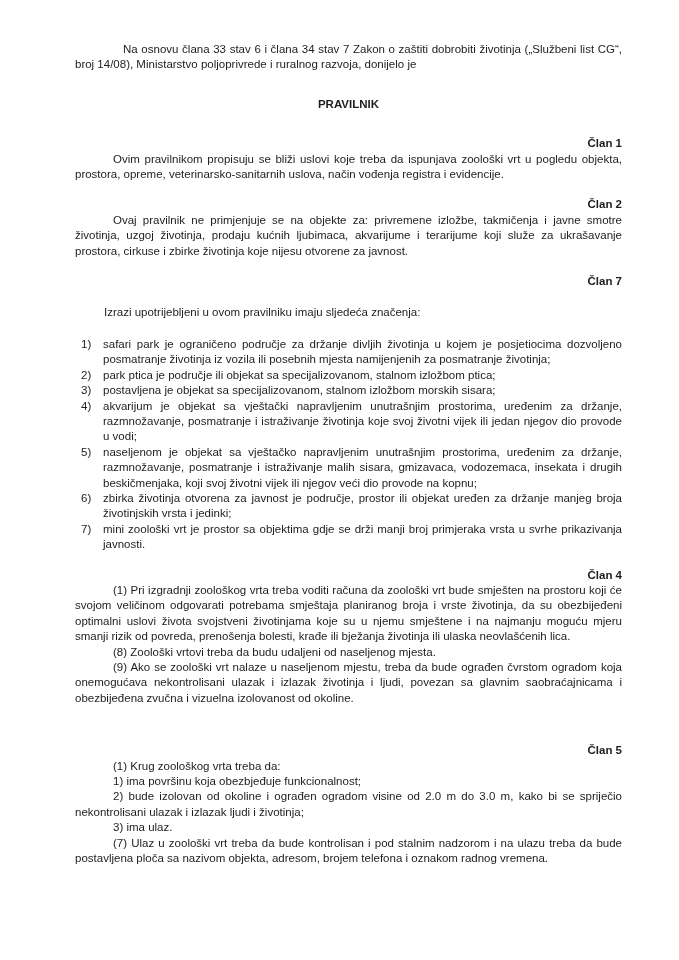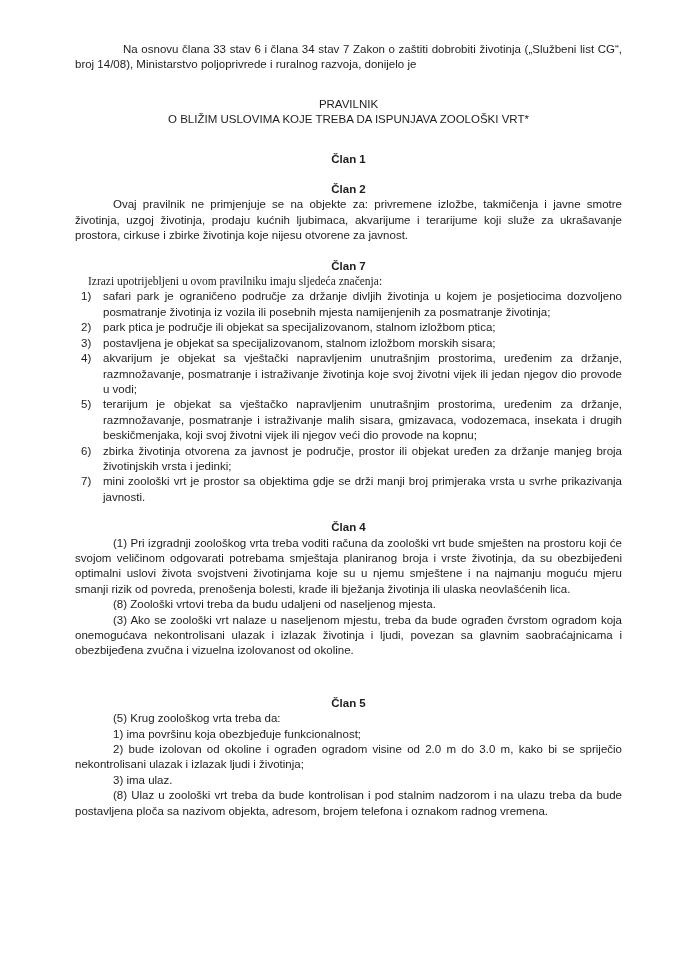--- a/index.html
+++ b/index.html
@@ -26,36 +26,35 @@
   .para {
     margin: 0;
     text-indent: 38px;
   }
   .intro {
     text-indent: 48px;
   }
   .title {
     margin-top: 24px;
     text-align: center;
-    font-weight: 400;
+    font-weight: 700;
   }
   .title-line { text-align: center; }
   .article .heading {
     font-size: 11.5px;
     line-height: 15.4px;
     font-weight: 700;
-    text-align: center;
+    text-align: right;
     margin: 15px 0 0 0;
   }
   .article:first-child .heading { margin-top: 24px; }
   .article:last-child .heading  { margin-top: 37px; }
   .lead {
-    margin: 0;
+    margin: 16px;
     text-indent: 13px;
-    font-family: Liberation Serif, serif;
   }
   ol.defs {
     margin: 0;
     padding: 0;
     list-style: none;
   }
   ol.defs li {
     position: relative;
     padding-left: 28px;
     text-align: justify;
@@ -68,52 +67,52 @@
   .term { font-weight: 400; }
 </style>
 </head>
 <body>
 
 <div class="page">
   <p class="para intro">Na osnovu člana 33 stav 6 i člana 34 stav 7 Zakon o zaštiti dobrobiti životinja („Službeni list CG“, broj 14/08), Ministarstvo poljoprivrede i ruralnog razvoja, donijelo je</p>
 
   <div class="title">
     <div class="title-line">PRAVILNIK</div>
-    <div class="title-line">O BLIŽIM USLOVIMA KOJE TREBA DA ISPUNJAVA ZOOLOŠKI VRT*</div>
   </div>
 
   <div id="articles">
       <section class="article">
         <h2 class="heading">Član 1</h2>
+        <p class="para">Ovim pravilnikom propisuju se bliži uslovi koje treba da ispunjava zoološki vrt u pogledu objekta, prostora, opreme, veterinarsko-sanitarnih uslova, način vođenja registra i evidencije.</p>
       </section>
       <section class="article">
         <h2 class="heading">Član 2</h2>
         <p class="para">Ovaj pravilnik ne primjenjuje se na objekte za: privremene izložbe, takmičenja i javne smotre životinja, uzgoj životinja, prodaju kućnih ljubimaca, akvarijume i terarijume koji služe za ukrašavanje prostora, cirkuse i zbirke životinja koje nijesu otvorene za javnost.</p>
       </section>
       <section class="article">
         <h2 class="heading">Član 7</h2>
         <p class="lead">Izrazi upotrijebljeni u ovom pravilniku imaju sljedeća značenja:</p>
         <ol class="defs">
           <li><span class="num">1)</span><b class="term">safari park</b> <span class="rest">je ograničeno područje za držanje divljih životinja u kojem je posjetiocima dozvoljeno posmatranje životinja iz vozila ili posebnih mjesta namijenjenih za posmatranje životinja;</span></li>
           <li><span class="num">2)</span><b class="term">park ptica</b> <span class="rest">je područje ili objekat sa specijalizovanom, stalnom izložbom ptica;</span></li>
           <li><span class="num">3)</span><b class="term">postavljena</b> <span class="rest">je objekat sa specijalizovanom, stalnom izložbom morskih sisara;</span></li>
           <li><span class="num">4)</span><b class="term">akvarijum</b> <span class="rest">je objekat sa vještački napravljenim unutrašnjim prostorima, uređenim za držanje, razmnožavanje, posmatranje i istraživanje životinja koje svoj životni vijek ili jedan njegov dio provode u vodi;</span></li>
-          <li><span class="num">5)</span><b class="term">terarijum</b> <span class="rest">je objekat sa vještačko napravljenim unutrašnjim prostorima, uređenim za držanje, razmnožavanje, posmatranje i istraživanje malih sisara, gmizavaca, vodozemaca, insekata i drugih beskičmenjaka, koji svoj životni vijek ili njegov veći dio provode na kopnu;</span></li>
+          <li><span class="num">5)</span><b class="term">naseljenom</b> <span class="rest">je objekat sa vještačko napravljenim unutrašnjim prostorima, uređenim za držanje, razmnožavanje, posmatranje i istraživanje malih sisara, gmizavaca, vodozemaca, insekata i drugih beskičmenjaka, koji svoj životni vijek ili njegov veći dio provode na kopnu;</span></li>
           <li><span class="num">6)</span><b class="term">zbirka životinja otvorena za javnost</b> <span class="rest">je područje, prostor ili objekat uređen za držanje manjeg broja životinjskih vrsta i jedinki;</span></li>
           <li><span class="num">7)</span><b class="term">mini zoološki vrt</b> <span class="rest">je prostor sa objektima gdje se drži manji broj primjeraka vrsta u svrhe prikazivanja javnosti.</span></li>
         </ol>
       </section>
       <section class="article">
         <h2 class="heading">Član 4</h2>
         <p class="para">(1) Pri izgradnji zoološkog vrta treba voditi računa da zoološki vrt bude smješten na prostoru koji će svojom veličinom odgovarati potrebama smještaja planiranog broja i vrste životinja, da su obezbijeđeni optimalni uslovi života svojstveni životinjama koje su u njemu smještene i na najmanju moguću mjeru smanji rizik od povreda, prenošenja bolesti, krađe ili bježanja životinja ili ulaska neovlašćenih lica.</p>
         <p class="para">(8) Zoološki vrtovi treba da budu udaljeni od naseljenog mjesta.</p>
-        <p class="para">(3) Ako se zoološki vrt nalaze u naseljenom mjestu, treba da bude ograđen čvrstom ogradom koja onemogućava nekontrolisani ulazak i izlazak životinja i ljudi, povezan sa glavnim saobraćajnicama i obezbijeđena zvučna i vizuelna izolovanost od okoline.</p>
+        <p class="para">(9) Ako se zoološki vrt nalaze u naseljenom mjestu, treba da bude ograđen čvrstom ogradom koja onemogućava nekontrolisani ulazak i izlazak životinja i ljudi, povezan sa glavnim saobraćajnicama i obezbijeđena zvučna i vizuelna izolovanost od okoline.</p>
       </section>
       <section class="article">
         <h2 class="heading">Član 5</h2>
-        <p class="para">(5) Krug zoološkog vrta treba da:</p>
+        <p class="para">(1) Krug zoološkog vrta treba da:</p>
         <p class="para">1) ima površinu koja obezbjeđuje funkcionalnost;</p>
         <p class="para">2) bude izolovan od okoline i ograđen ogradom visine od 2.0 m do 3.0 m, kako bi se spriječio nekontrolisani ulazak i izlazak ljudi i životinja;</p>
         <p class="para">3) ima ulaz.</p>
-        <p class="para">(8) Ulaz u zoološki vrt treba da bude kontrolisan i pod stalnim nadzorom i na ulazu treba da bude postavljena ploča sa nazivom objekta, adresom, brojem telefona i oznakom radnog vremena.</p>
+        <p class="para">(7) Ulaz u zoološki vrt treba da bude kontrolisan i pod stalnim nadzorom i na ulazu treba da bude postavljena ploča sa nazivom objekta, adresom, brojem telefona i oznakom radnog vremena.</p>
       </section>
     </div>
 </div>
 
 </body></html>

